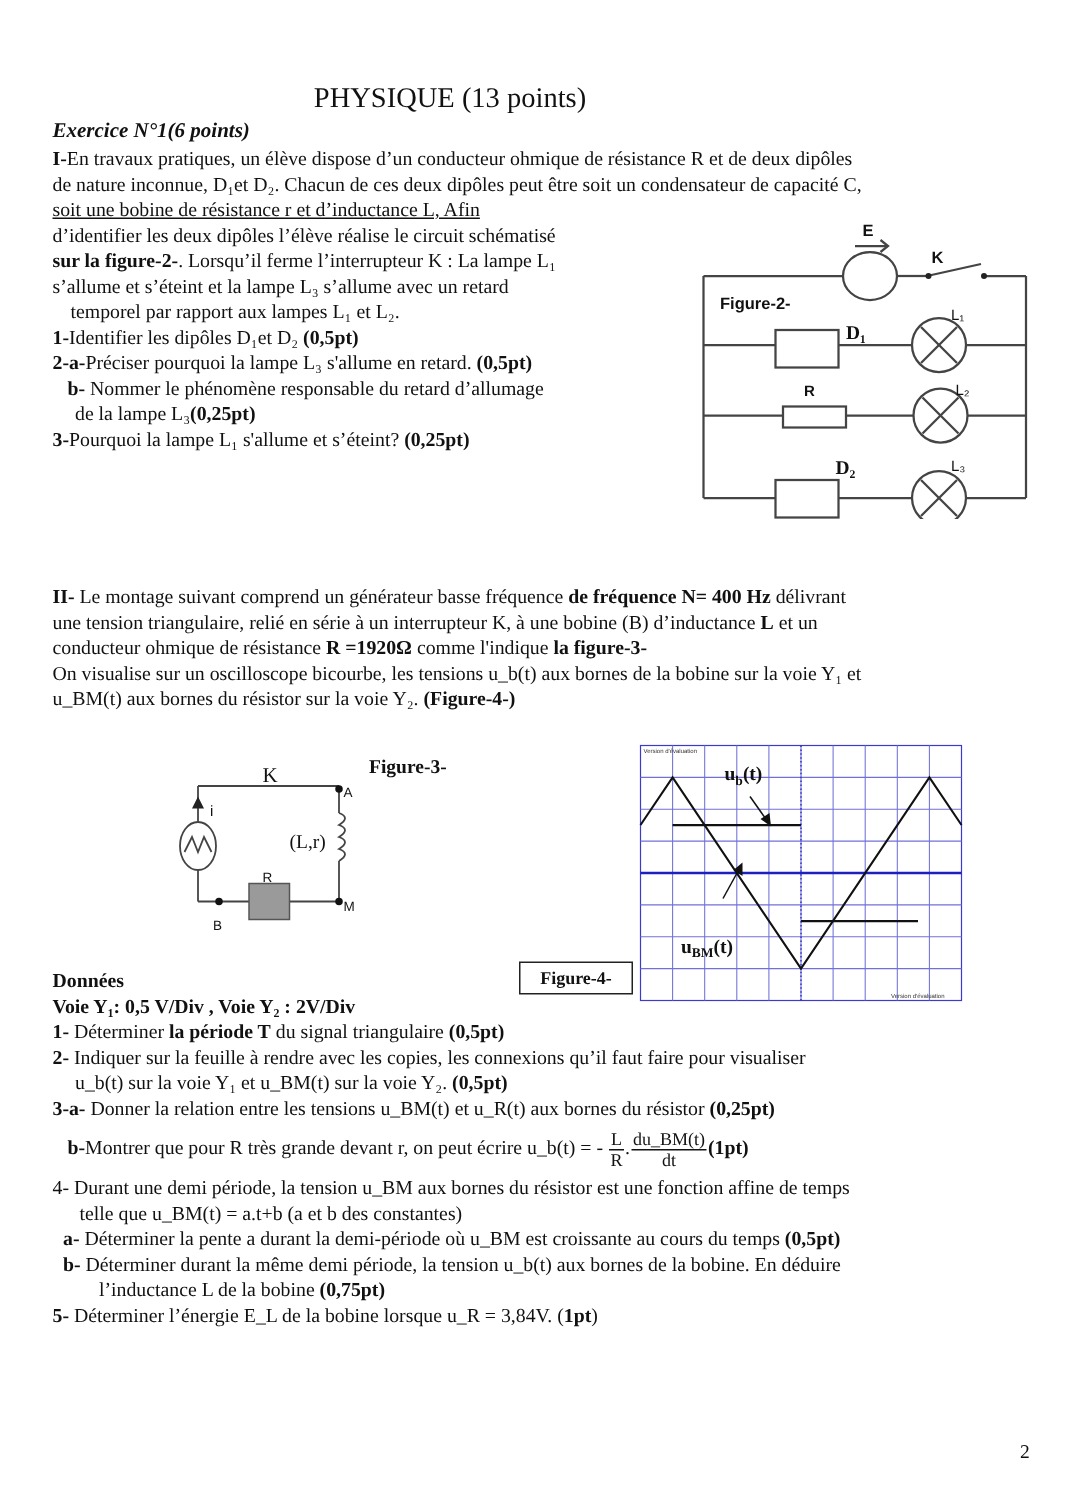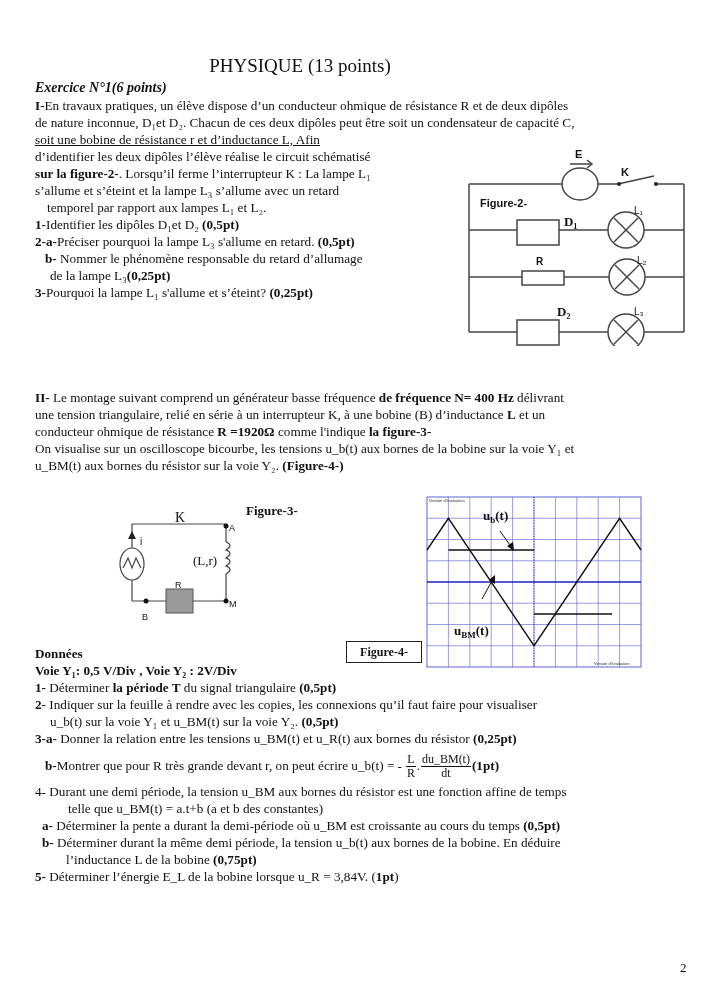--- a/index.html
+++ b/index.html
@@ -5,21 +5,21 @@
   * { box-sizing: border-box; margin: 0; padding: 0; }
   html, body { width: 720px; height: 1002px; background: #ffffff; overflow: hidden; }
   body { position: relative; font-family: "Liberation Serif", "DejaVu Serif", serif; color: #111; font-size: 13.2px; line-height: 16.6px; }
   .abs { position: absolute; }
   .title { left: 0; width: 600px; top: 55px; text-align: center; font-size: 19px; line-height: 22px; }
   .ex-title { left: 35px; top: 80px; font-weight: bold; font-style: italic; font-size: 14px; }
   .line { position: absolute; left: 35px; white-space: nowrap; }
   b { font-weight: bold; }
   sub { font-size: 9px; vertical-align: -3px; line-height: 0; }
   .ind1 { left: 45px; }
-  .ind2 { left: 68px; text-align: center; }
+  .ind2 { left: 53px; text-align: center; }
   .ind3 { left: 50px; }
   .fig2 { left: 456px; top: 140px; width: 240px; height: 206px; }
   .fig3 { left: 100px; top: 500px; width: 250px; height: 130px; }
   .fig4 { left: 426px; top: 496px; width: 216px; height: 172px; }
   .fig4-label { left: 346px; top: 641px; width: 76px; height: 22px; border: 1px solid #222; font-weight: bold; font-size: 12px; text-align: center; line-height: 20px; }
   .frac { display: inline-block; vertical-align: middle; text-align: center; font-size: 12px; line-height: 13px; margin: 0 1px; }
   .frac span { display: block; }
   .frac .num { border-bottom: 1px solid #111; padding: 0 1px; }
   .page-num { left: 680px; top: 960px; font-size: 13px; }
   .tiny { font-family: "Liberation Sans", sans-serif; font-size: 4px; fill: #333; }

